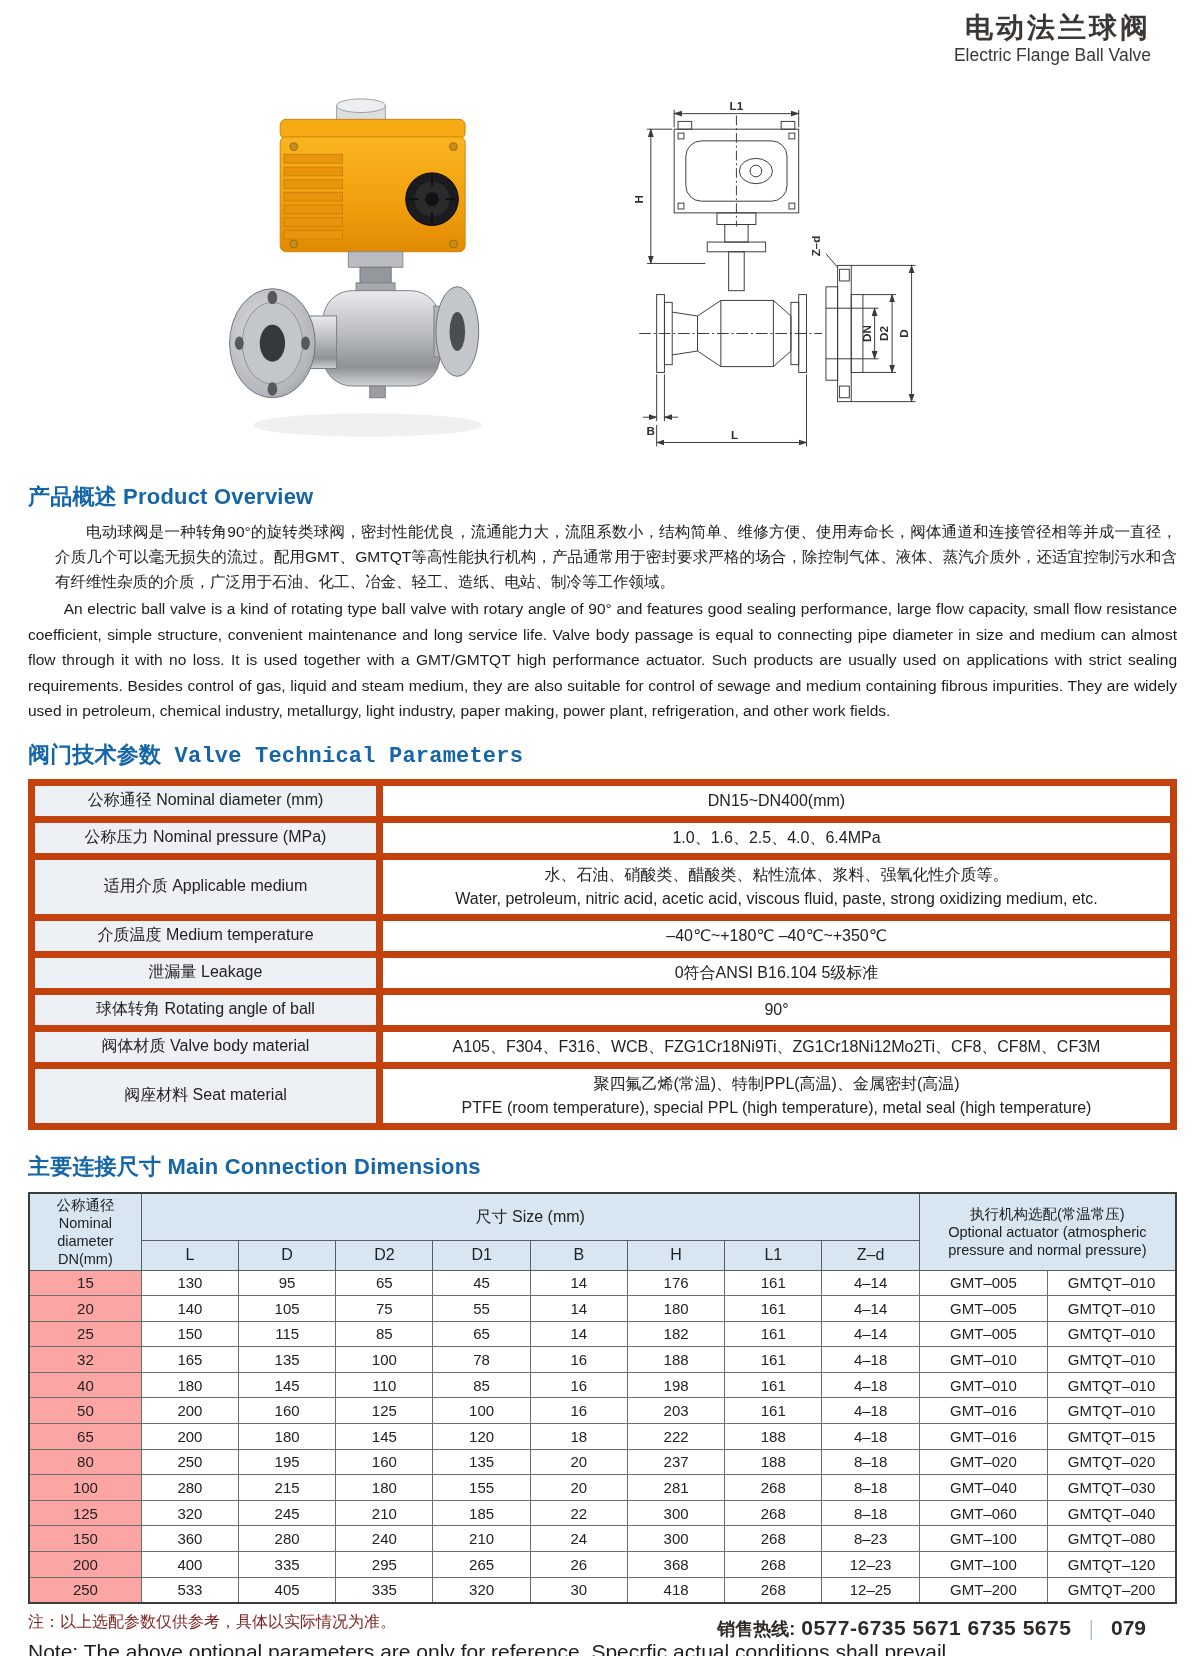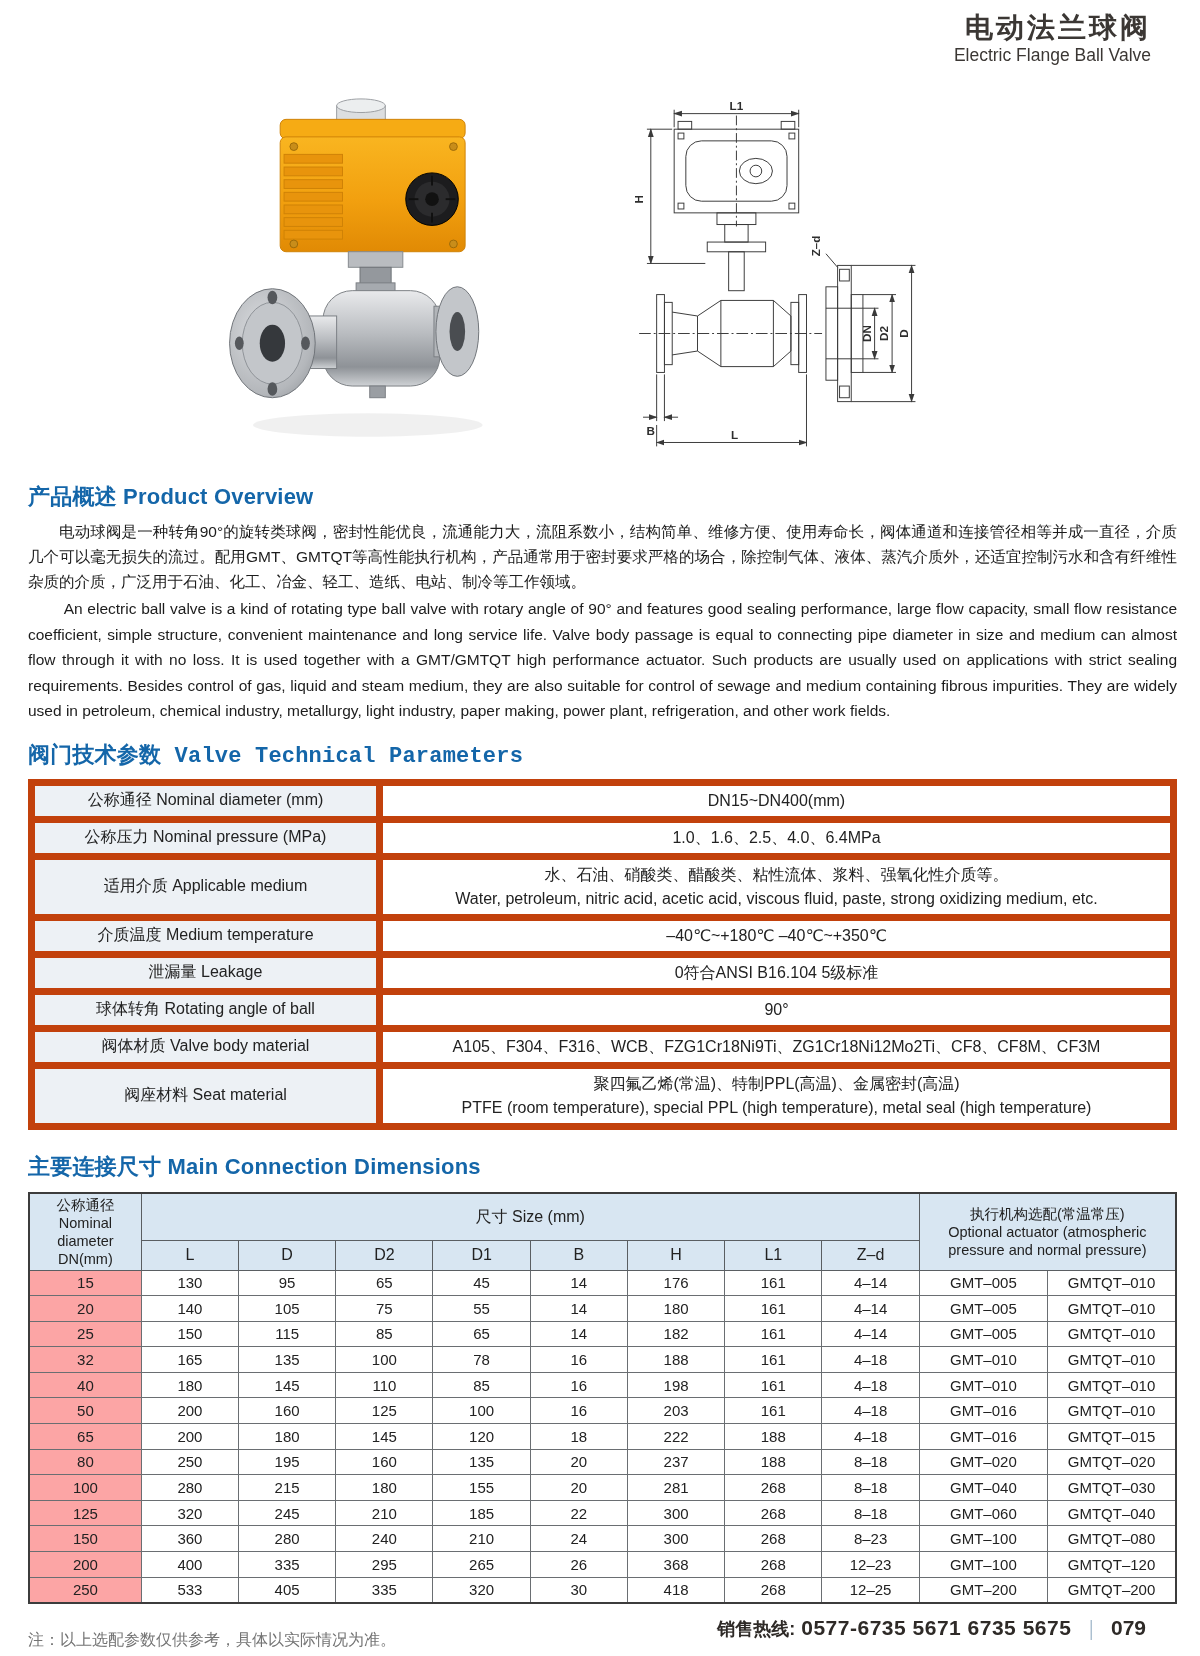--- a/index.html
+++ b/index.html
@@ -23,41 +23,41 @@
   svg { display:block; }
 
   
   .section-heading { color:#1466a9; font-size:22px; font-weight:bold; letter-spacing:0.2px; }
   .overview-heading { margin-top:18px; }
   .tech-heading { margin-top:16px;font-family:Liberation Mono, monospace; }
   .dims-heading { margin-top:22px; }
 
   
   .para { font-size:15.5px; line-height:25px; text-align:justify; color:#1c1c1c; }
-  .para-zh { margin-top:7px; text-indent:2em; }
+  .para-zh { margin-top:7px; text-indent:2em;margin-left:27px; }
   .para-en { margin-top:2px; text-indent:2.3em; line-height:25.5px; }
 
   
   table.tech { width:100%; border-collapse:collapse; margin-top:9px; border:2px solid #3c3c3c; }
   table.tech td { border:7px solid #c2410c; text-align:center; vertical-align:middle;
                   font-size:16px; padding:3px 8px; height:29px; color:#222; }
   table.tech td.lbl { width:348px; background:#edf1f5; }
   table.tech td.val div { line-height:24px; }
 
   
   table.dims { width:100%; border-collapse:collapse; border:2px solid #3c3c3c; margin-top:10px; table-layout:fixed; }
   table.dims th { background:#d8e6f2; font-weight:normal; font-size:14.5px; color:#222;
                   border:1px solid #5a5e62; padding:2px 3px; line-height:18px; vertical-align:middle; }
   table.dims th.size-col { font-size:16px; height:30px; }
   table.dims td { border:1px solid #6a6e72; text-align:center; font-size:15px; height:25.6px;
                   padding:1px 2px; color:#222; }
   table.dims td.dn { background:#fca5a5; }
 
   
-  .note-zh { margin-top:26px; font-size:16px; color:#737373; }
+  .note-zh { margin-top:8px; font-size:16px; color:#7f1d1d; }
   .note-en { margin-top:7px; font-size:21px; color:#1c1c1c; }
 
   
   .footer { position:absolute; right:54px; bottom:14px; display:flex; align-items:baseline; color:#2e2a27; }
   .hotline-label { font-size:18px; font-weight:bold; margin-right:6px;margin-left:12px; }
   .hotline-numbers { font-size:21px; font-weight:bold; letter-spacing:0.5px; }
   .footer-sep { font-size:20px; color:#9fb6c9; margin:0 10px; font-weight:normal; }
   .page-num { font-size:21px; font-weight:bold; }
 
   .dim-label { font-size:12px; font-weight:bold; fill:#2e2e2e; font-family:"Liberation Sans",sans-serif; }

